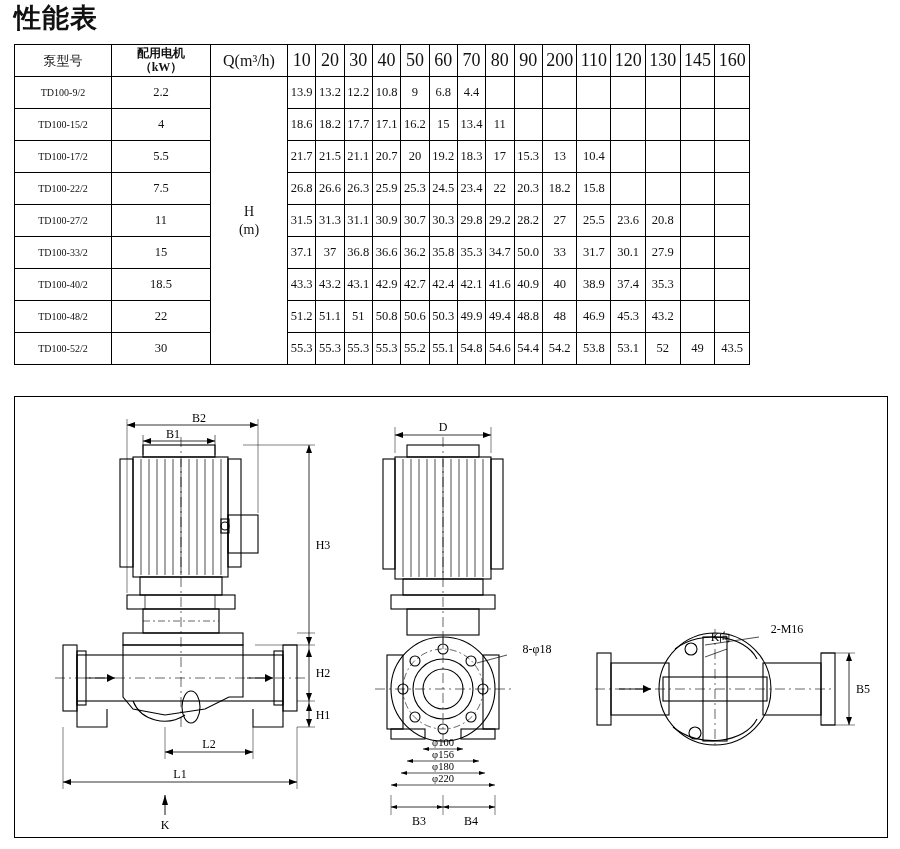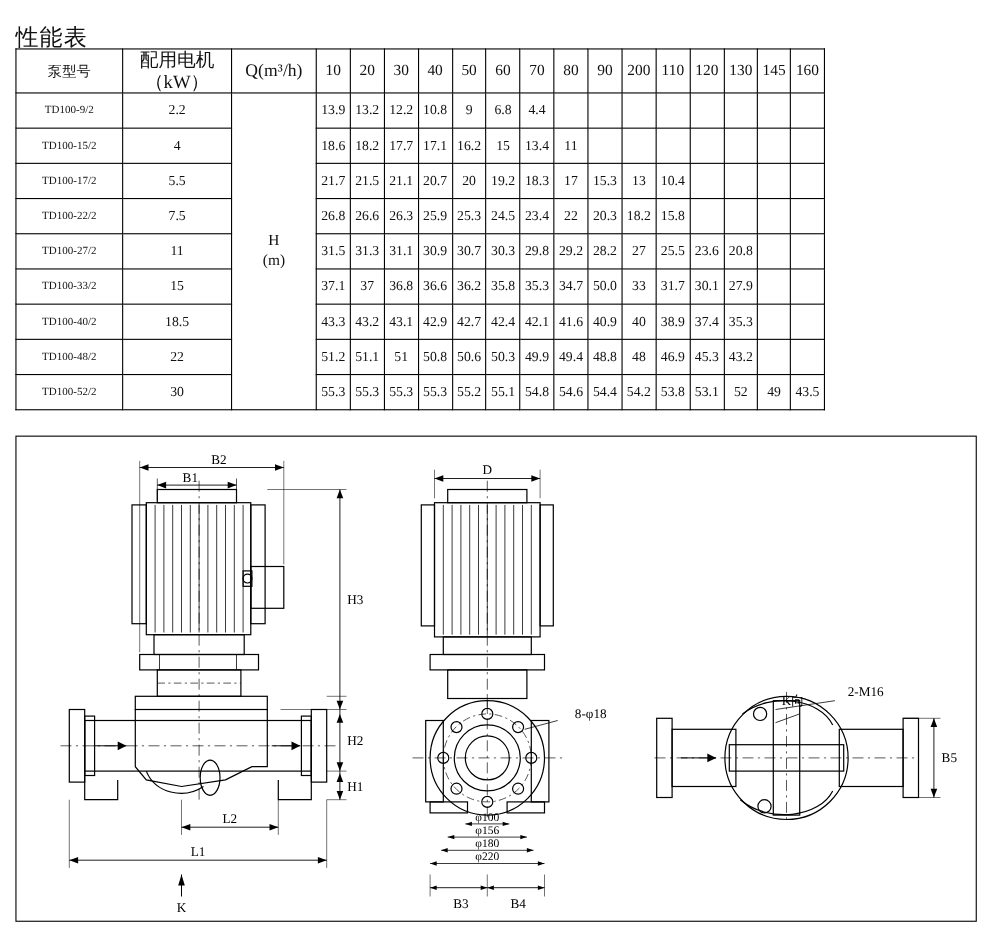--- a/index.html
+++ b/index.html
@@ -5,23 +5,23 @@
   html,body{margin:0;padding:0;}
   body{
     width:900px;height:849px;
     background:#ffffff;
     font-family:"Liberation Serif", serif;
     color:#111;
     position:relative;
     overflow:hidden;
   }
   .title{
-    position:absolute;left:14px;top:20px;
+    position:absolute;left:14px;top:0;
     font-family:"Liberation Sans", sans-serif;
-    font-weight:normal;font-size:21px;letter-spacing:1px;
+    font-weight:bold;font-size:27px;letter-spacing:1px;
   }
   
   .table-wrap{
     position:absolute;left:14px;top:44px;width:872px;
   }
   table.perf{
     border-collapse:collapse;
     width:736px;
     font-size:12.5px;
   }
@@ -30,23 +30,23 @@
     text-align:center;
     vertical-align:middle;
     padding:0;
     height:31px;
     font-weight:normal;
   }
   .col-model{width:96px;}
   .col-power{width:98px;}
   .col-q{width:76px;}
   .hdr{font-size:13px;}
-  .hdr .sub{display:block;font-size:17px;line-height:1.15;}
+  .hdr .sub{display:block;font-size:12px;line-height:1.15;font-weight:bold;}
   .hdr-q{font-size:16px;}
-  .hcell{font-size:14px;}
+  .hcell{font-size:18px;}
   .hlabel{font-size:14px;line-height:1.25;}
   td.model{font-size:10px;margin-left:28px;}
   td.val{font-size:12.5px;}
   
   .drawing{
     position:absolute;left:14px;top:396px;width:872px;height:440px;
     border:1px solid #000;
     background:#fff;
     overflow:hidden;
   }

